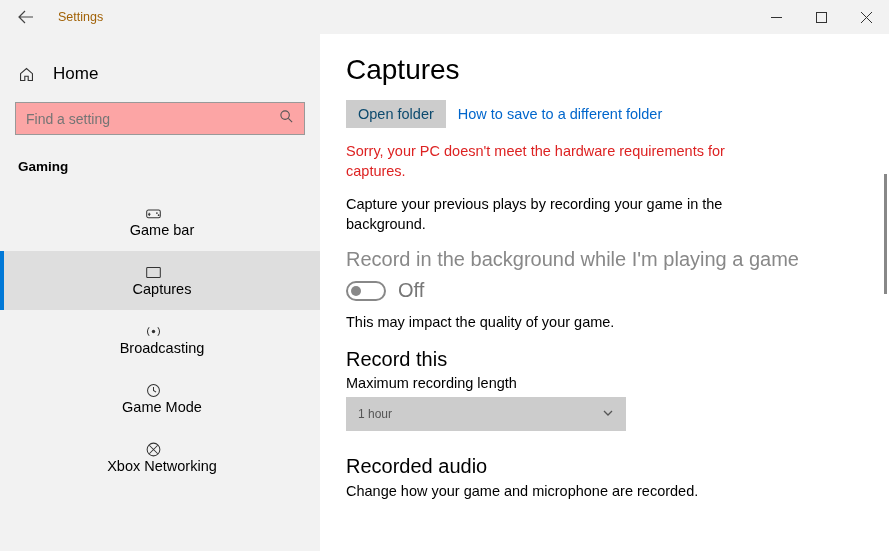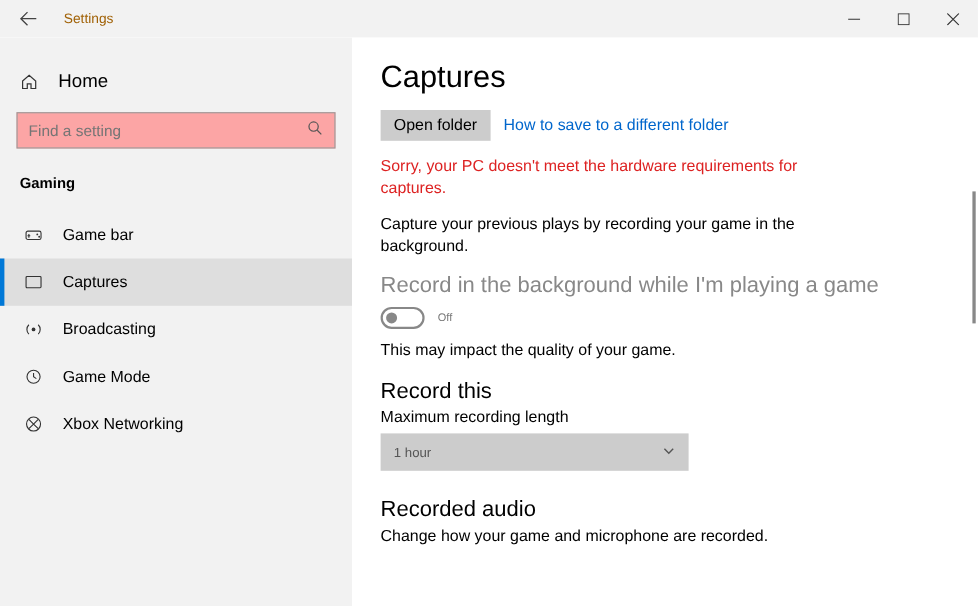--- a/index.html
+++ b/index.html
@@ -101,20 +101,21 @@
       font-size: 13.5px;
       font-weight: 600;
       padding: 6px 18px 18px 18px;
     }
     .nav-item {
       display: flex;
       align-items: center;
       padding: 13px 18px;
       font-size: 14.5px;
       border-left: 4px solid transparent;
+      flex-direction: column;
     }
     .nav-item.active {
       background: #dedede;
       border-left: 4px solid #0078d7;
     }
     .nav-item.active svg { margin-left: -0px; }
     .nav-item svg { color: #333; }
     .main {
       flex: 1;
       padding: 20px 26px 0 26px;
@@ -131,21 +132,21 @@
       align-items: center;
       gap: 12px;
       margin-bottom: 14px;
     }
     .open-folder-btn {
       background: #ccc;
       border: none;
       padding: 6px 12px;
       font-size: 14.5px;
       font-family: inherit;
-      color: #000000;
+      color: #0c4a6e;
     }
     .link {
       color: #0066cc;
       font-size: 14.5px;
     }
     .error-text {
       color: #d22;
       font-size: 14.5px;
       max-width: 430px;
       margin-bottom: 14px;
@@ -184,21 +185,21 @@
     .toggle-knob {
       width: 10px;
       height: 10px;
       background: #888;
       border-radius: 50%;
       position: absolute;
       left: 3px;
       top: 3px;
     }
     .toggle-state {
-      font-size: 10px;
+      font-size: 20px;
       color: #777;
     }
     .note {
       font-size: 14.5px;
       margin-bottom: 18px;
     }
     .field-label {
       font-size: 14.5px;
       margin-bottom: 6px;
     }

